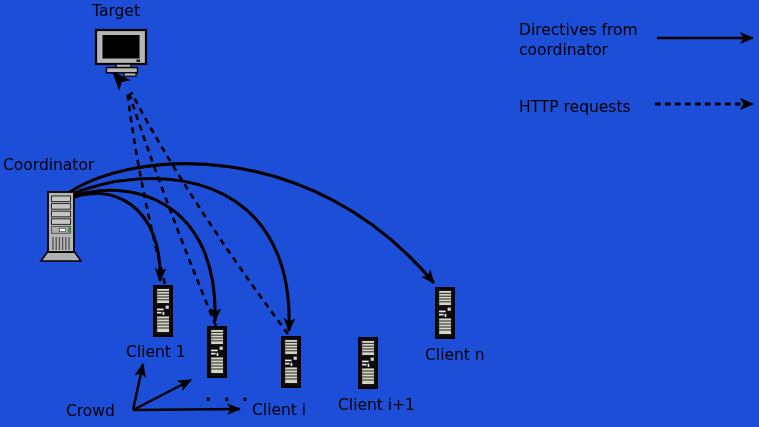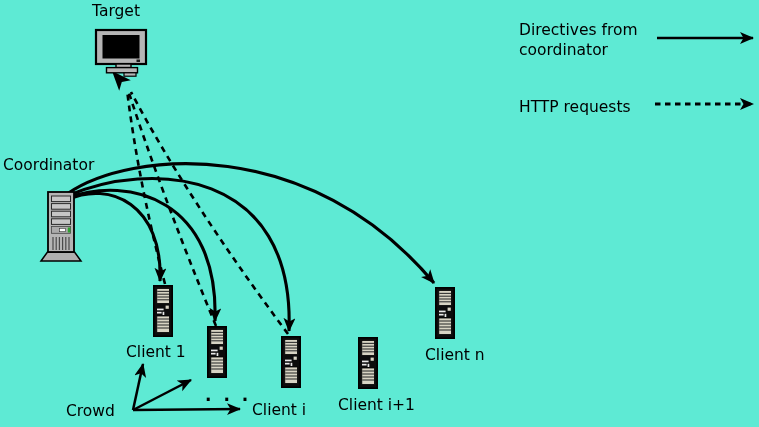--- a/index.html
+++ b/index.html
@@ -1,20 +1,20 @@
 <!DOCTYPE html>
 <html><head>
 <meta charset="utf-8">
 <style>
   html, body { margin: 0; padding: 0; background: #fff; }
   .canvas {
     position: relative;
     width: 759px;
     height: 427px;
-    background: #5eead4;
+    background: #1d4ed8;
     font-family: "DejaVu Sans", "Liberation Sans", sans-serif;
   }
   svg text {
     font-family: "DejaVu Sans", "Liberation Sans", sans-serif;
     font-size: 15.5px;
     fill: #000000;
   }
   svg text.dots { font-size: 17px; letter-spacing: 3px; font-weight: bold; }
 </style>
 </head>

